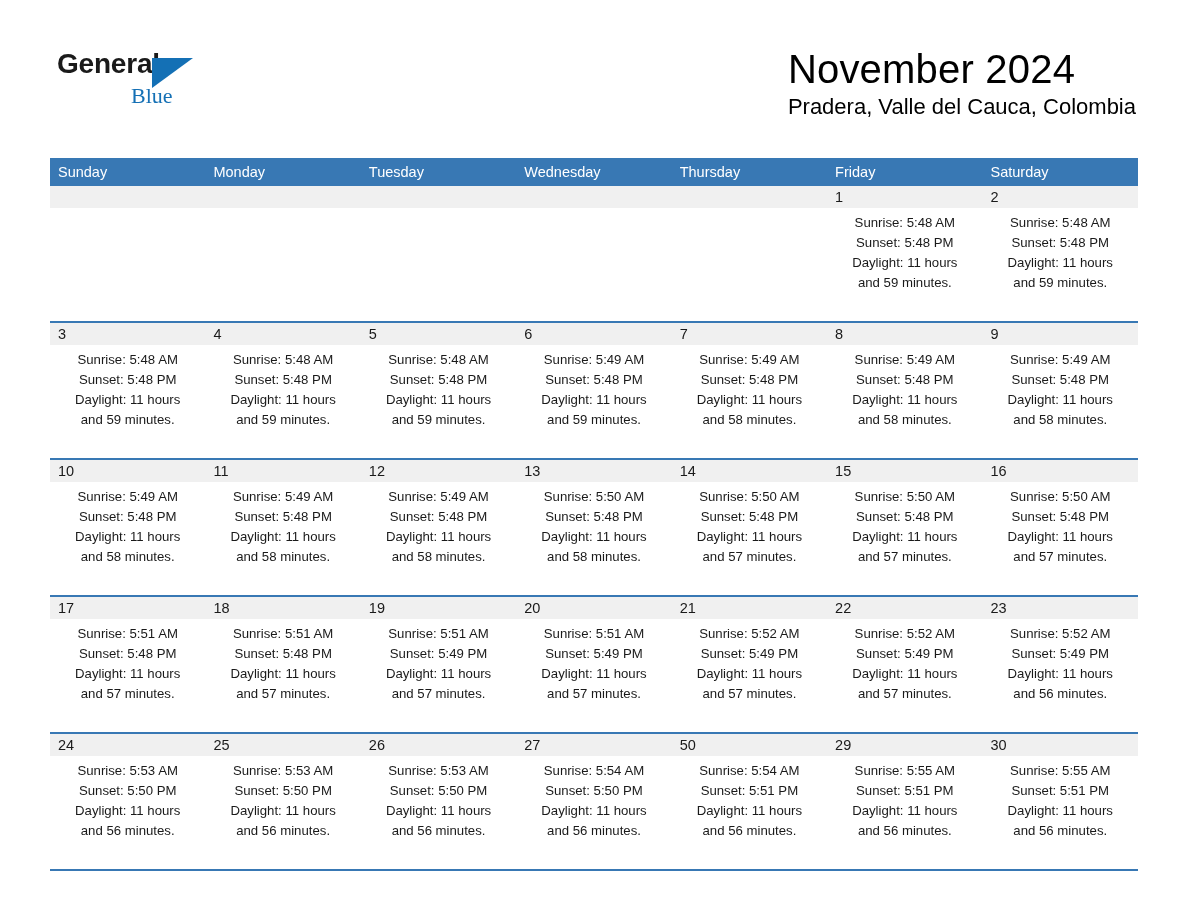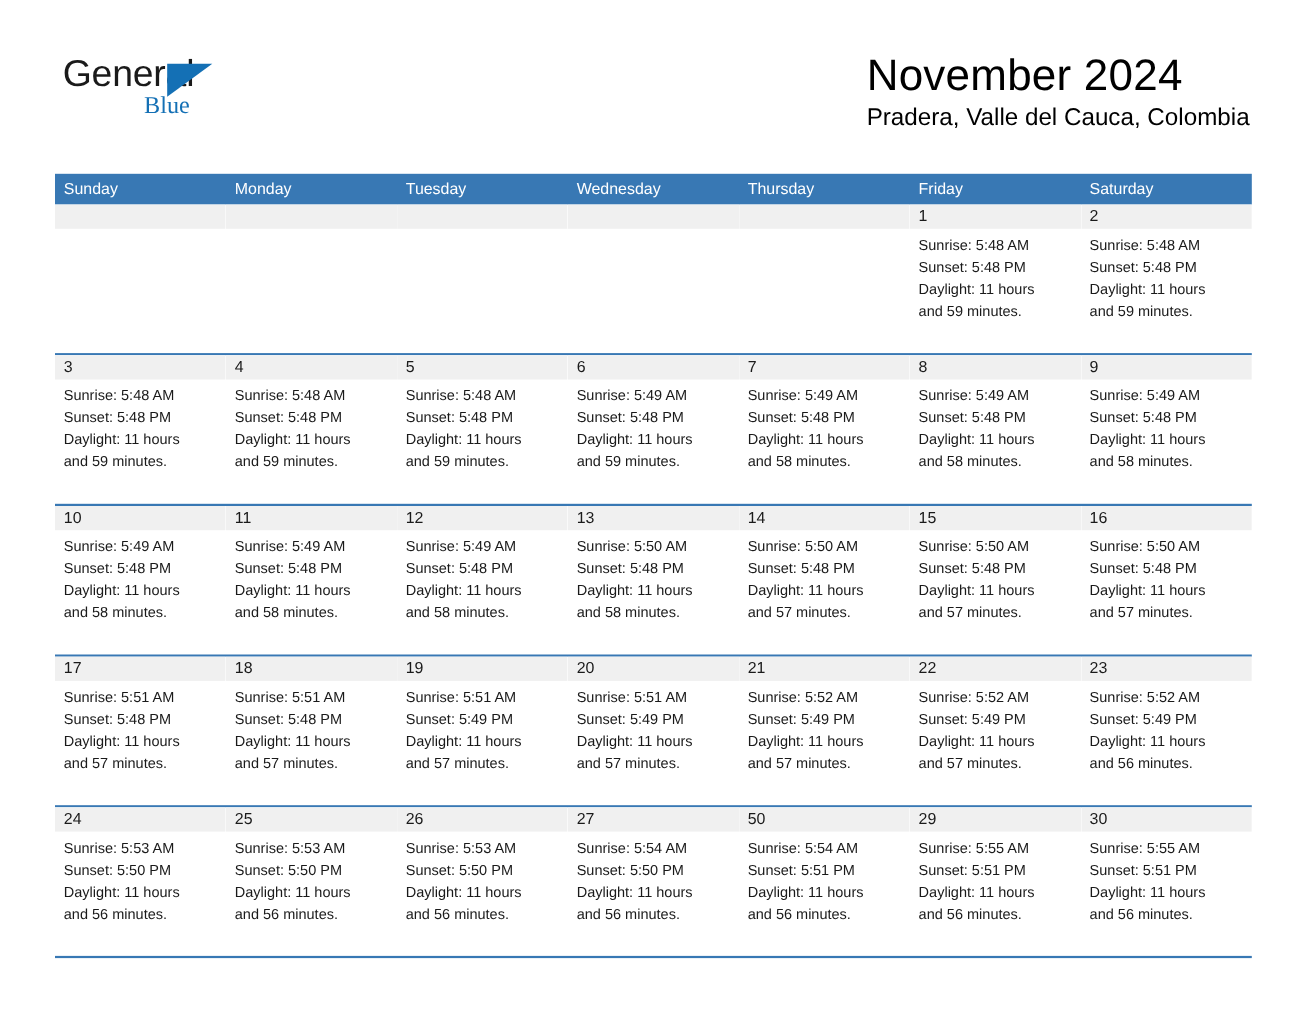--- a/index.html
+++ b/index.html
@@ -33,24 +33,24 @@
     position: absolute;
     left: 57px;
     top: 50px;
     width: 260px;
     height: 72px;
   }
   .logo-general {
     position: absolute;
     left: 0;
     top: 0;
-    font-size: 34px;
+    font-size: 28px;
     letter-spacing: -0.2px;
     color: #1a1a1a;
-    font-weight: 400;
+    font-weight: 700;
     line-height: 1;
   }
   .logo-triangle {
     position: absolute;
     left: 95px;
     top: 8px;
     width: 0;
     height: 0;
     border-top: 30px solid #1470b5;
     border-right: 41px solid transparent;
@@ -137,20 +137,21 @@
   .day-num {
     font-size: 14.5px;
     color: #1a1a1a;
     line-height: 22px;
     padding-left: 8px;
     display: block;
   }
   .day-body {
     padding: 5px 8px 0 8px;
     box-sizing: border-box;
+    text-align: center;
   }
   .day-body .line {
     font-size: 13.2px;
     line-height: 20px;
     color: #1a1a1a;
     white-space: nowrap;
   }
   .empty .day-strip {
     background: #f0f0f0;
   }

